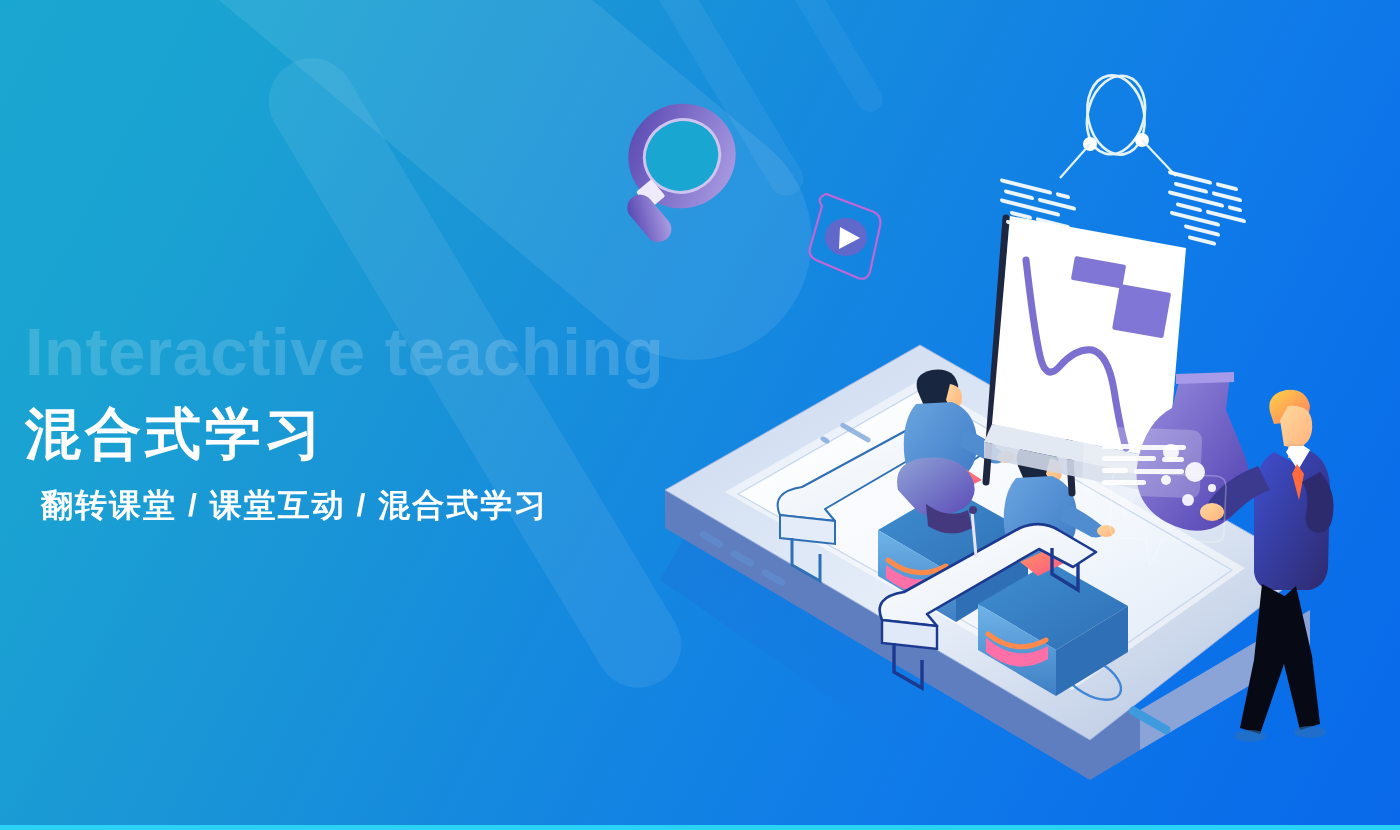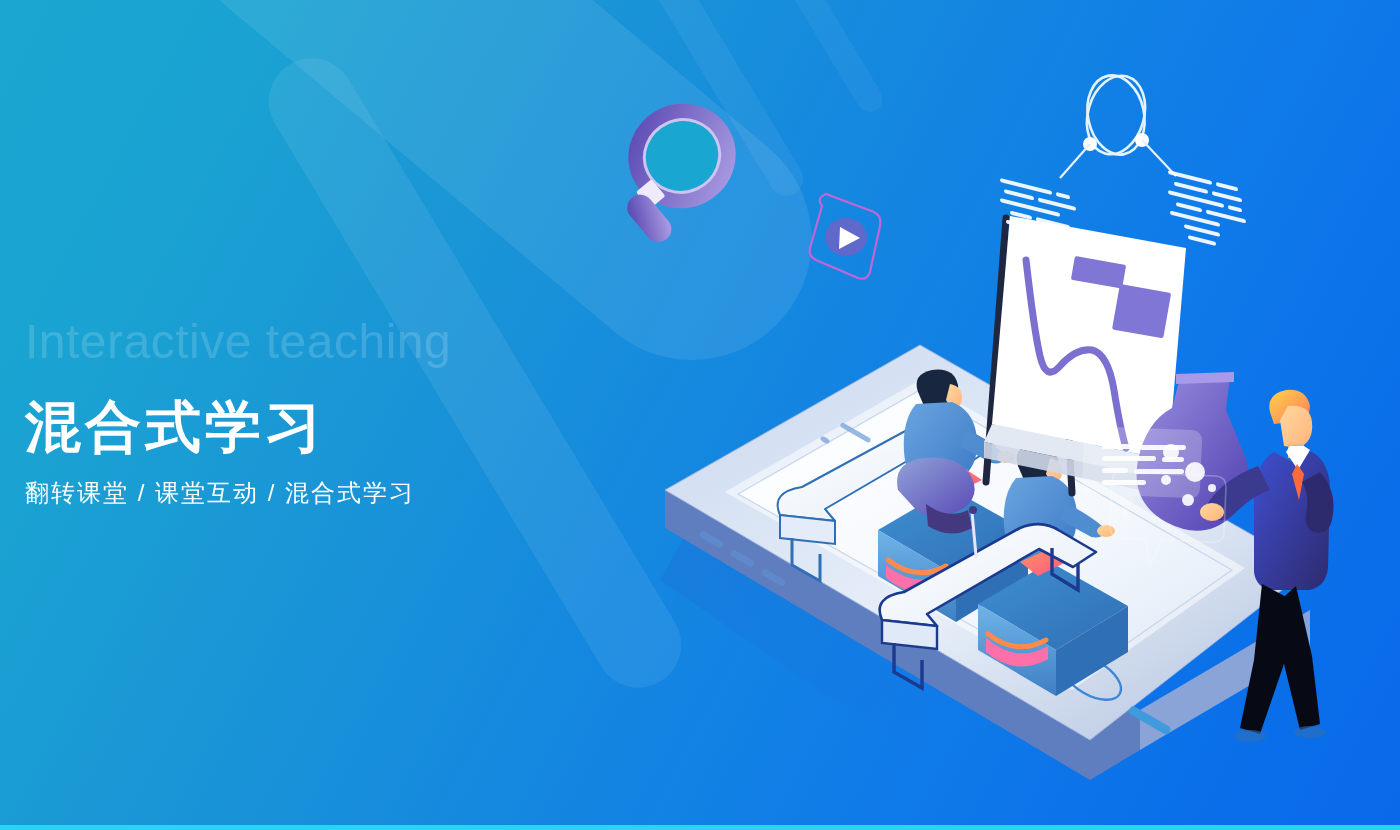--- a/index.html
+++ b/index.html
@@ -16,31 +16,31 @@
   .stripe{position:absolute;background:rgba(255,255,255,.085);border-radius:999px;transform-origin:center;}
   .stripe-1{width:1080px;height:240px;left:-170px;top:-150px;transform:rotate(40deg);}
   .stripe-2{width:720px;height:86px;left:115px;top:330px;transform:rotate(59deg);opacity:.85;}
   .stripe-3{width:330px;height:34px;left:545px;top:35px;transform:rotate(59deg);opacity:.7;}
   .stripe-4{width:180px;height:26px;left:740px;top:20px;transform:rotate(59deg);opacity:.55;}
   .bottom-bar{position:absolute;left:0;right:0;bottom:0;height:5px;background:#2ad2f5;}
 
   
   .copy{position:absolute;left:25px;top:318px;width:760px;}
   .ghost-title{
-    font-size:48px;font-weight:normal;letter-spacing:.5px;
+    font-size:67px;font-weight:bold;letter-spacing:.5px;
     color:rgba(255,255,255,.16);line-height:1;
-    margin:0 0 32px 0;white-space:nowrap;
+    margin:0 0 20px 0;white-space:nowrap;
   }
   .main-title{
     font-size:56px;font-weight:bold;color:#ffffff;letter-spacing:4px;
     line-height:1.05;margin:0 0 22px 0;white-space:nowrap;
   }
   .sub-title{
-    font-size:24px;font-weight:normal;color:#ffffff;letter-spacing:2px;
-    line-height:1.2;margin:0;white-space:nowrap;
+    font-size:32px;font-weight:bold;color:#ffffff;letter-spacing:2px;
+    line-height:1.2;margin:16px;white-space:nowrap;
   }
 
   
   .illus{position:absolute;left:620px;top:60px;width:780px;height:740px;}
   .illus svg{display:block;width:100%;height:100%;overflow:visible;}
 </style>
 </head>
 <body>
 
 <div class="banner">

